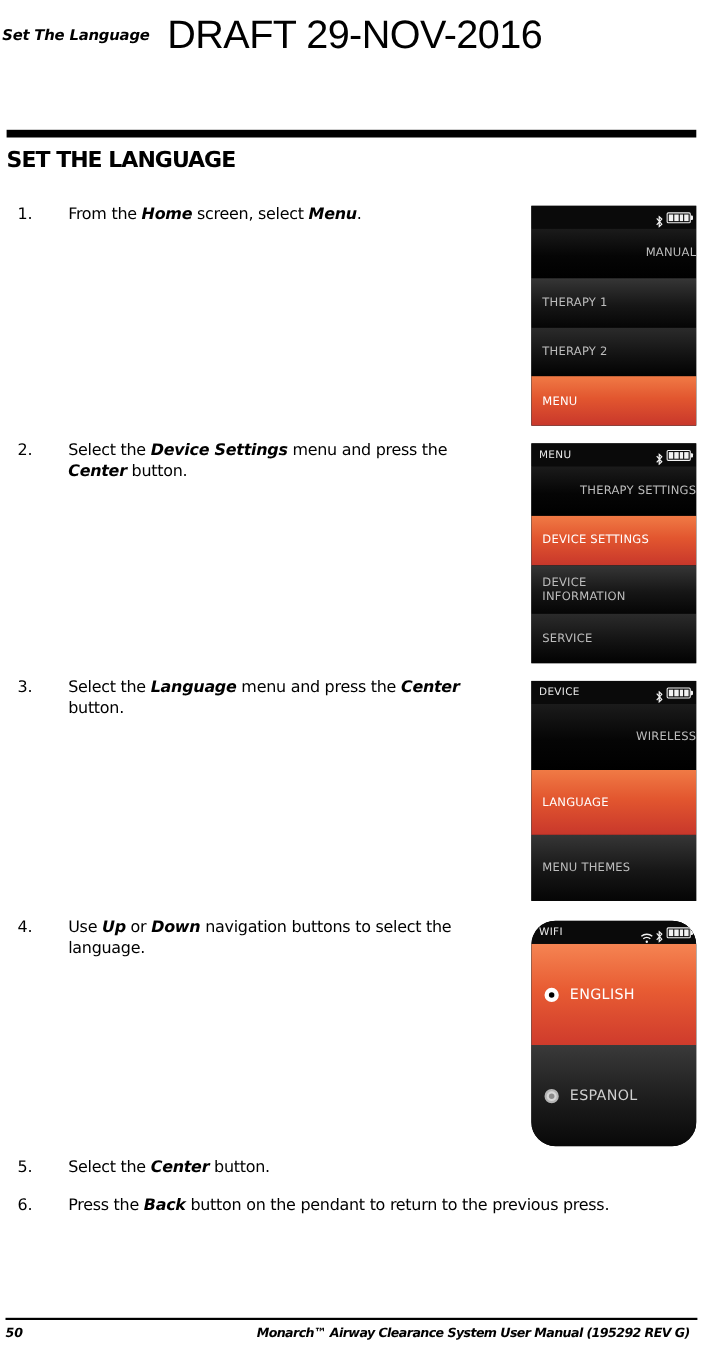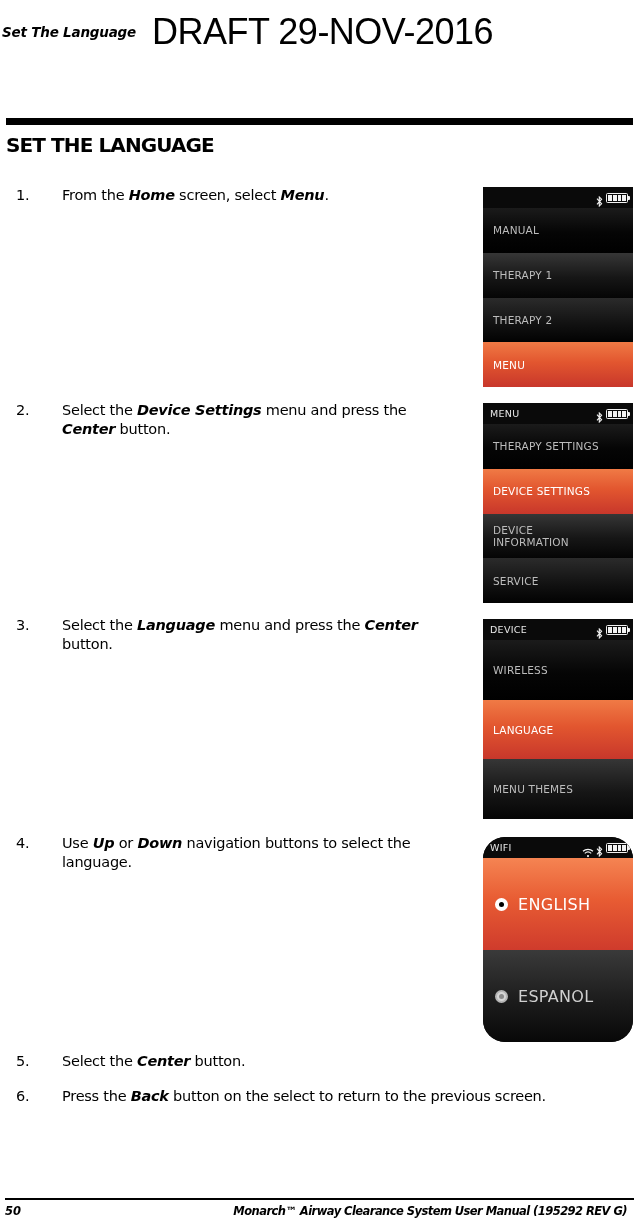--- a/index.html
+++ b/index.html
@@ -192,21 +192,21 @@
     flex: 1;
     display: flex;
     align-items: center;
     padding-left: 10px;
     box-sizing: border-box;
     font-size: 10.5px;
     letter-spacing: 0.2px;
     color: #bdbdbd;
     position: relative;
   }
-  .menu-item.dark-a { background: linear-gradient(180deg, #1b1b1b 0%, #050505 55%, #000000 100%); }
+  .menu-item.dark-a { background: linear-gradient(180deg, #1b1b1b 0%, #050505 55%, #000000 100%); justify-content: flex-end; }
   .menu-item.dark-b { background: linear-gradient(180deg, #363636 0%, #161616 55%, #050505 100%); }
   .menu-item.dark-c { background: linear-gradient(180deg, #2b2b2b 0%, #111111 60%, #020202 100%); }
   .menu-item.highlight {
     background: linear-gradient(180deg, #f07a45 0%, #e2562f 45%, #c8372b 100%);
     color: #ffffff;
   }
   .menu-item.two-line { line-height: 12px; }
   .menu-item .ml {
     display: block;
   }
@@ -216,21 +216,21 @@
     display: flex;
     flex-direction: column;
     height: calc(100% - 21px);
   }
   .radio-item {
     flex: 1;
     display: flex;
     align-items: center;
     padding-left: 12px;
     box-sizing: border-box;
-    font-size: 16px;
+    font-size: 13px;
     letter-spacing: 0.3px;
   }
   .radio-item.sel {
     background: linear-gradient(180deg, #f58452 0%, #e85c33 45%, #cf3b2c 100%);
     color: #ffffff;
   }
   .radio-item.unsel {
     background: linear-gradient(180deg, #3a3a3a 0%, #1c1c1c 55%, #080808 100%);
     color: #cfcfcf;
   }
@@ -322,21 +322,21 @@
     <div class="step" id="step-4">
       <span class="step-num">4.</span>
       <span class="step-body"><span>Use </span><b>Up</b><span> or </span><b>Down</b><span> navigation buttons to select the  language.</span></span>
     </div>
     <div class="step" id="step-5">
       <span class="step-num">5.</span>
       <span class="step-body"><span>Select the </span><b>Center</b><span> button.</span></span>
     </div>
     <div class="step" id="step-6">
       <span class="step-num">6.</span>
-      <span class="step-body"><span>Press the </span><b>Back</b><span> button on the select to return to the previous screen.</span></span>
+      <span class="step-body"><span>Press the </span><b>Back</b><span> button on the pendant to return to the previous press.</span></span>
     </div>
   </div>
 
   <div class="device-screen" id="screen-1">
     <div class="status-bar">
       <span class="status-title"></span>
       <span class="status-icons">
         <span class="icon-bt">
           <svg viewBox="0 0 7 11" width="7" height="11">
               <path d="M1 2.6 L5.6 7.8 L3.3 10 L3.3 1 L5.6 3.2 L1 8.4" fill="none" stroke="#f2f2f2" stroke-width="1.1"></path>

